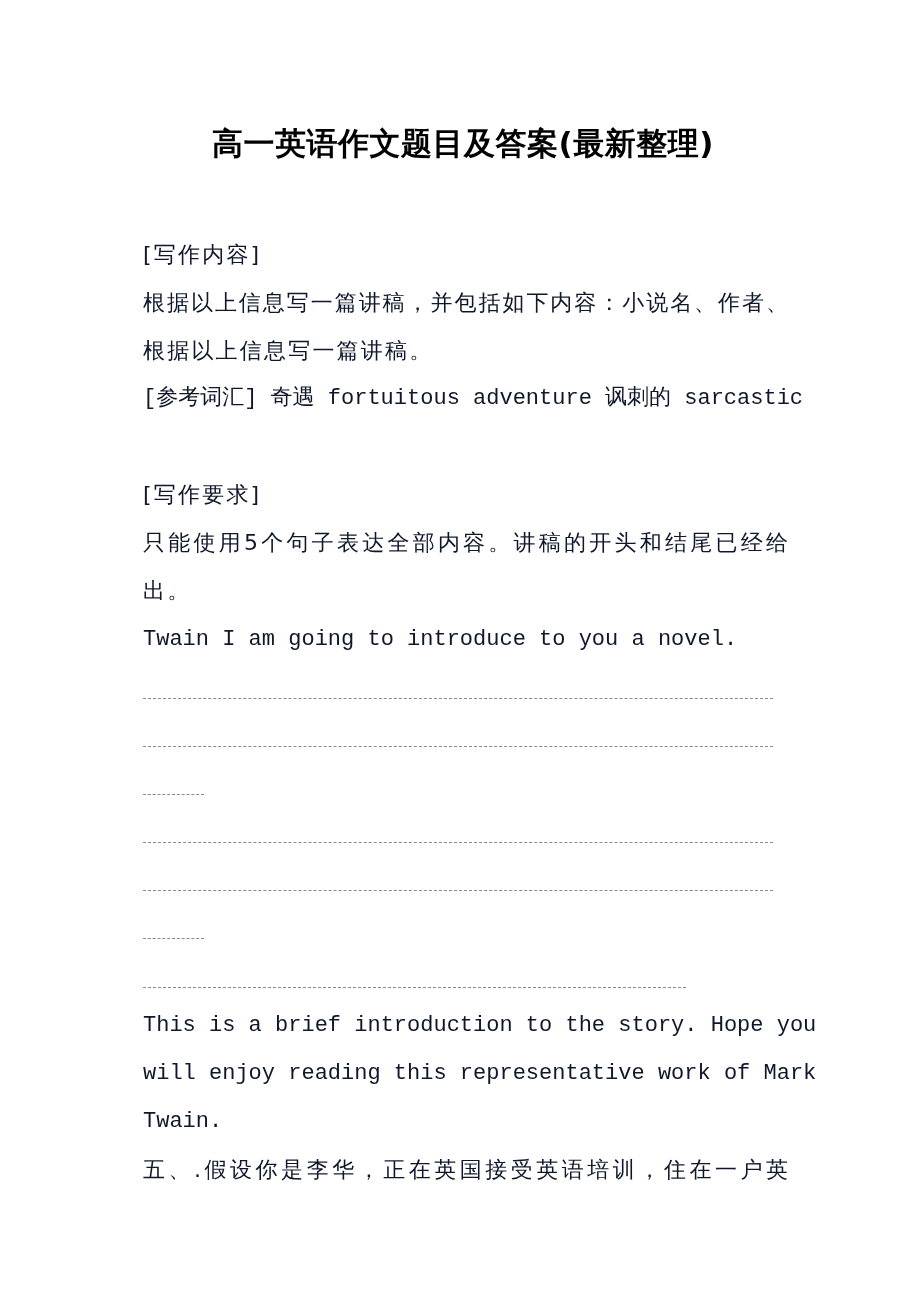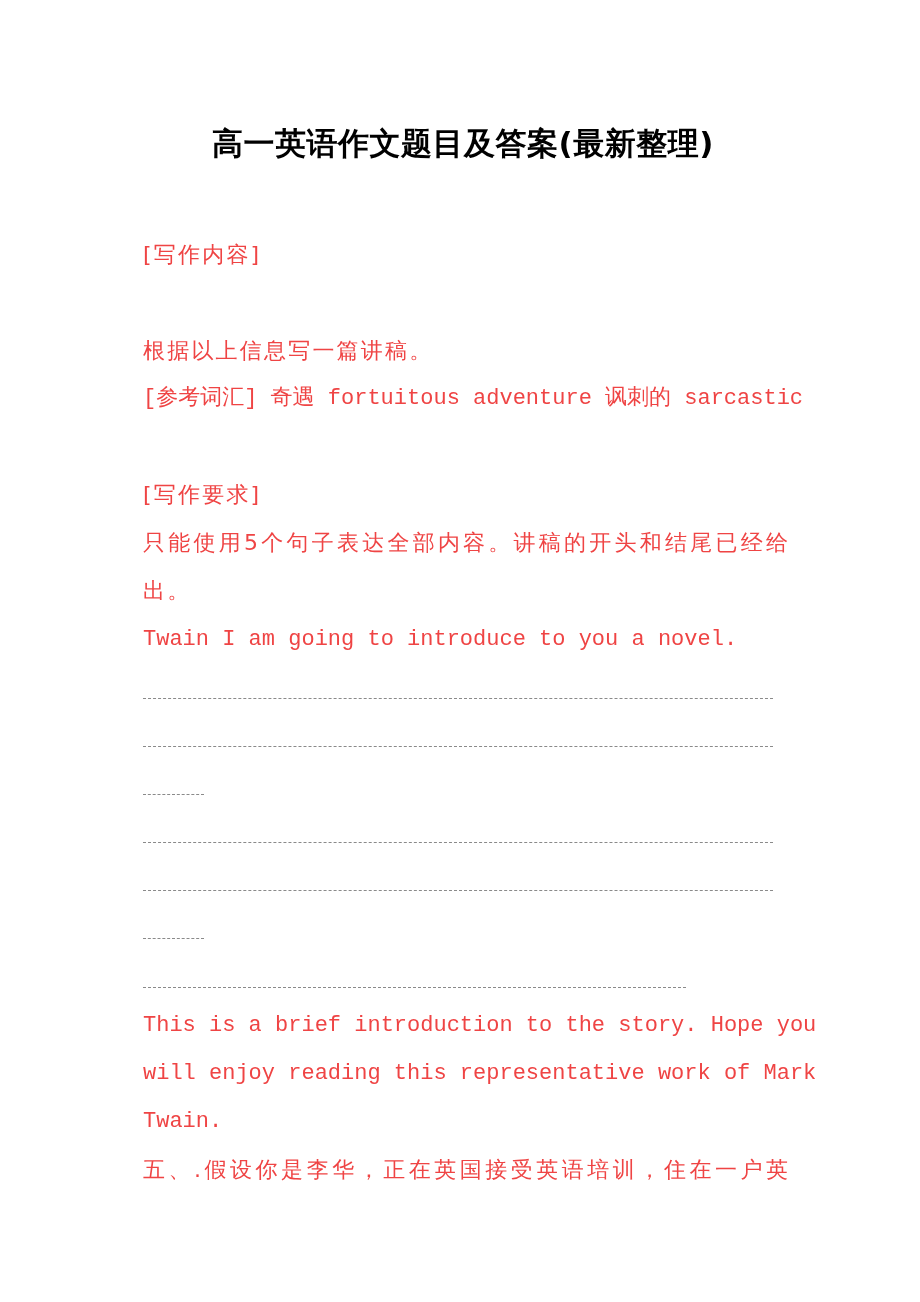--- a/index.html
+++ b/index.html
@@ -37,21 +37,21 @@
     }
     .line {
       position: absolute;
       left: 140px;
       width: 645px;
       height: 48px;
       font-family: "Liberation Mono", "DejaVu Sans Mono", monospace;
       font-size: 22px;
       line-height: 48px;
       white-space: nowrap;
-      color: #ef4444;
+      color: #0f172a;
       margin: 0;
     }
     .cjk {
       font-family: "DejaVu Sans", sans-serif;
       font-size: 22px;
       letter-spacing: 2.2px;
       font-weight: normal;
     }
     .justify {
       text-align: justify;
@@ -69,20 +69,21 @@
   </style>
 </head>
 <body>
 
 <div class="page">
 
   <h1 class="title">高一英语作文题目及答案(最新整理)</h1>
 
   <p class="line cjk" style="top:231px;">[写作内容]</p>
 
+  <p class="line cjk justify" style="top:279px; letter-spacing:0;">根据以上信息写一篇讲稿，并包括如下内容：小说名、作者、</p>
 
   <p class="line cjk" style="top:327px;">根据以上信息写一篇讲稿。</p>
 
   <p class="line justify" style="top:375px;"><span>[参考词汇] 奇遇 fortuitous adventure 讽刺的 sarcastic</span></p>
 
 
   <p class="line cjk" style="top:471px;">[写作要求]</p>
 
   <p class="line cjk justify" style="top:519px; letter-spacing:0;">只能使用5个句子表达全部内容。讲稿的开头和结尾已经给</p>
 

